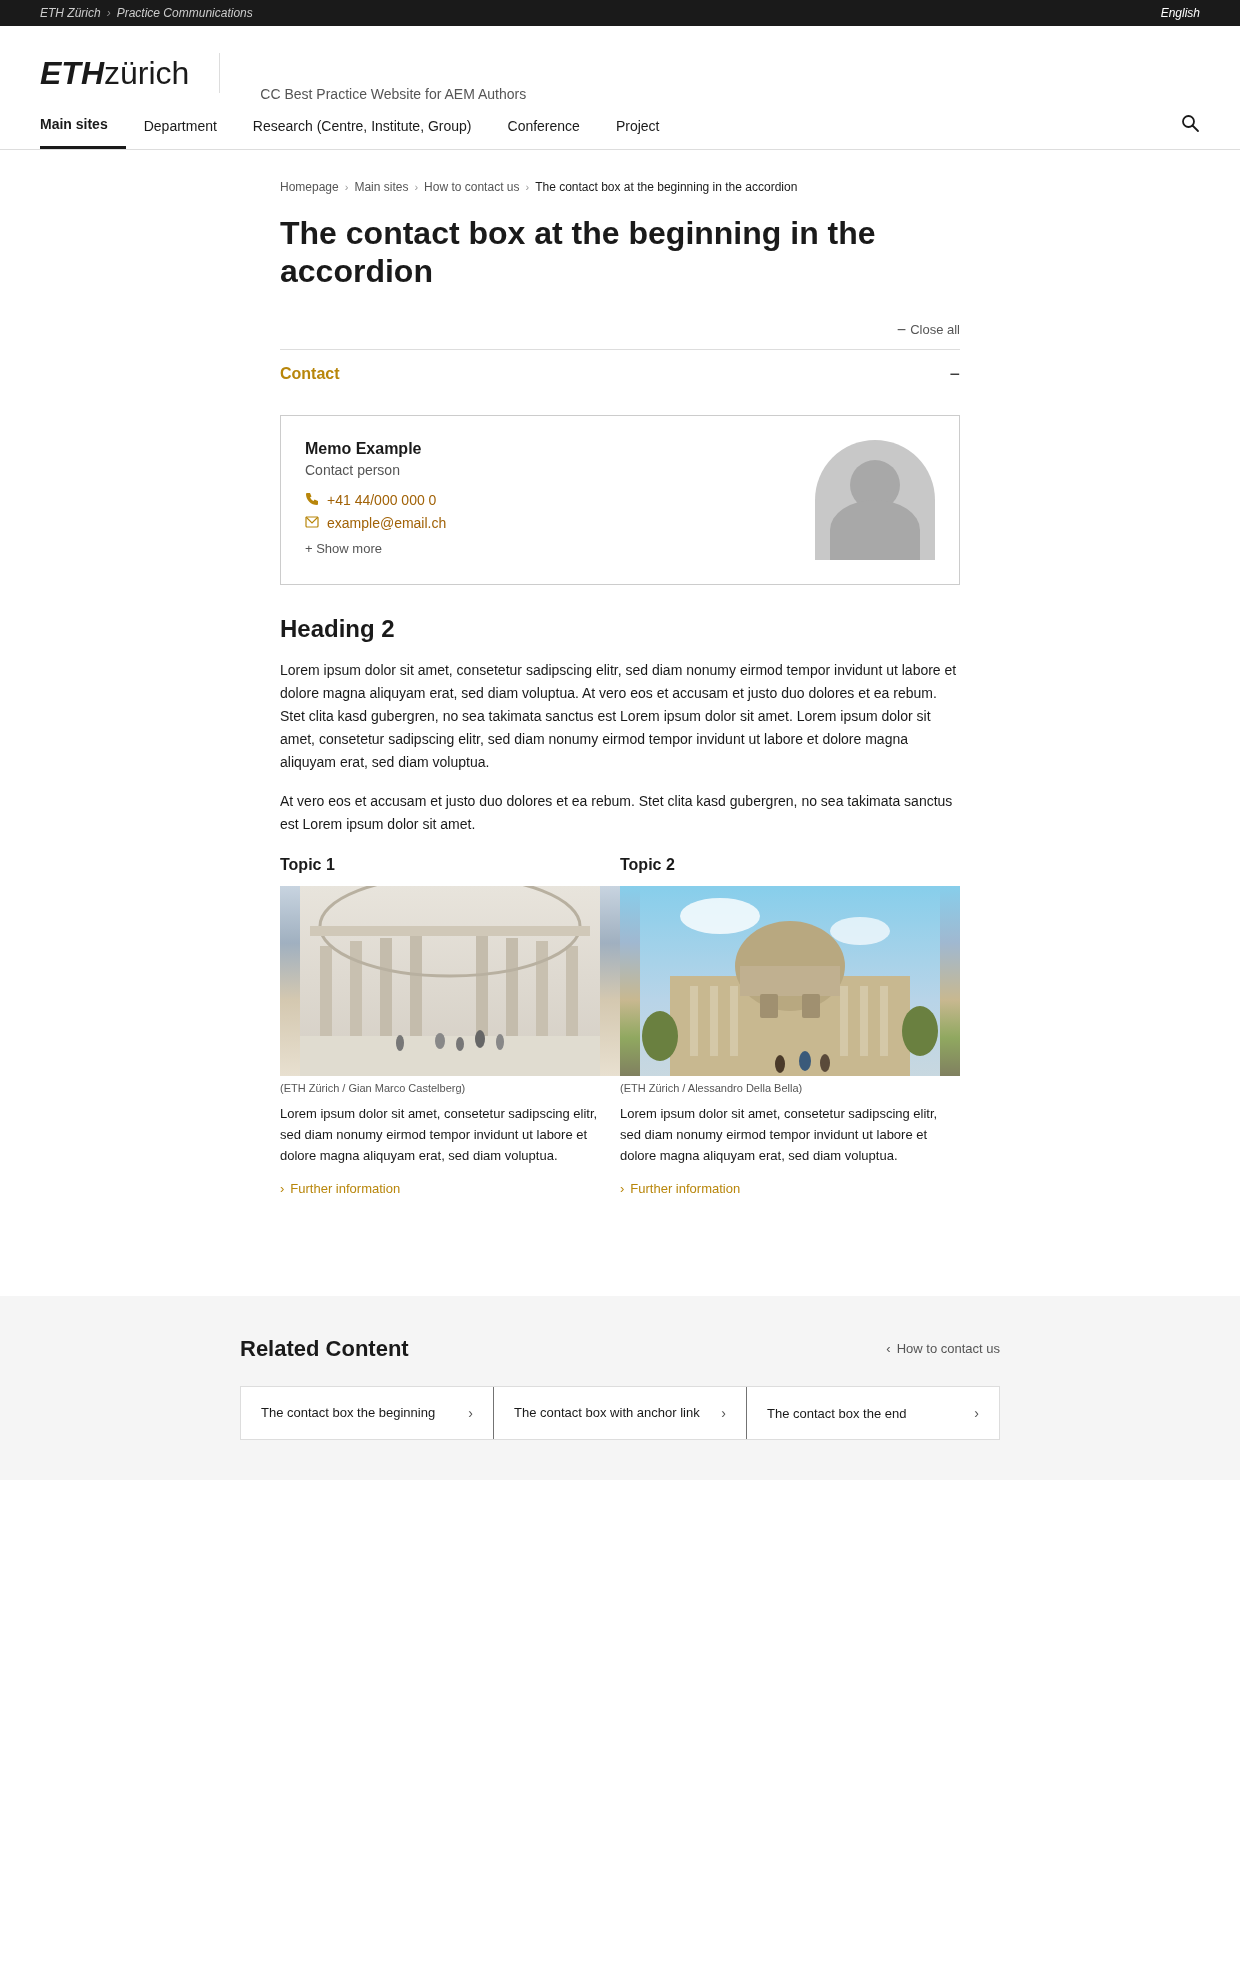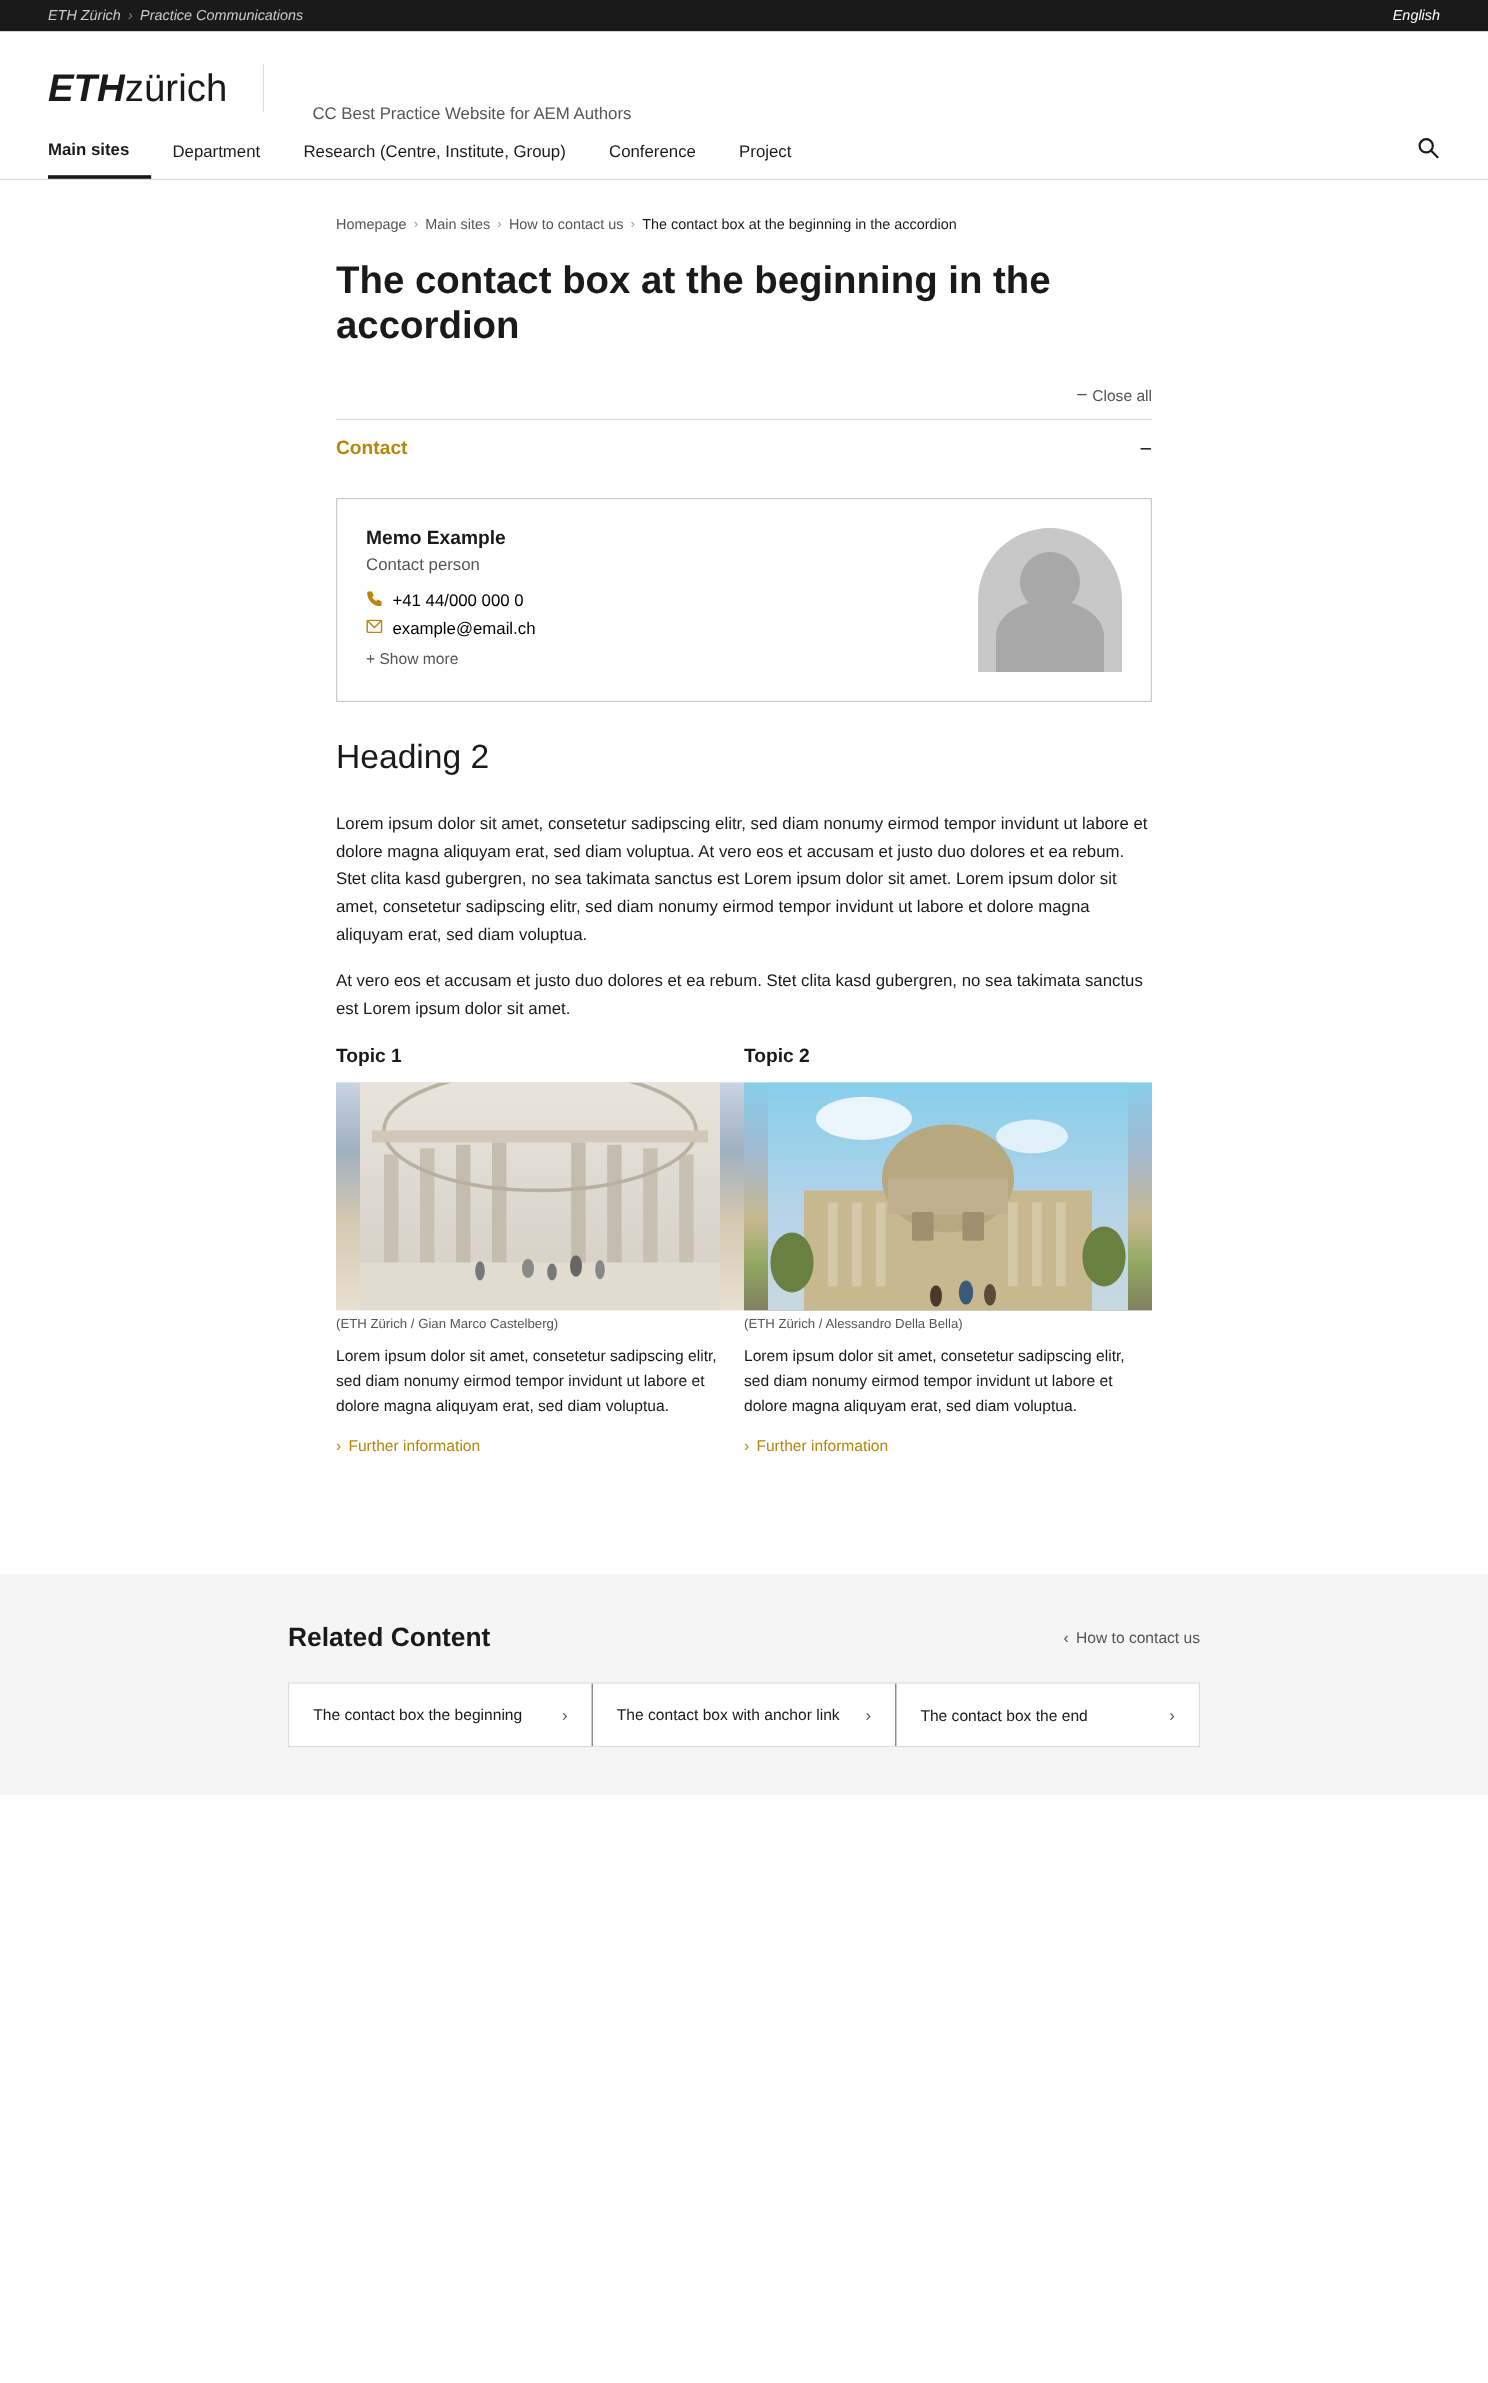--- a/index.html
+++ b/index.html
@@ -93,21 +93,21 @@
       justify-content: space-between;
       margin: 16px 0 30px 0;
     }
     .contact-info { flex: 1; }
     .contact-name { font-size: 16px; font-weight: 700; margin-bottom: 4px; }
     .contact-role { font-size: 14px; color: #555; margin-bottom: 14px; }
     .contact-phone, .contact-email {
       display: flex; align-items: center; gap: 8px;
       font-size: 14px; color: #b8860b; margin-bottom: 6px;
     }
-    .contact-phone a, .contact-email a { color: #000000; text-decoration: none; }
+    .contact-phone a, .contact-email a { color: #a16207; text-decoration: none; }
     .contact-show-more { font-size: 13px; color: #555; cursor: pointer; margin-top: 10px; display: flex; align-items: center; gap: 4px; }
     .avatar-placeholder {
       width: 120px;
       height: 120px;
       background: #c8c8c8;
       border-radius: 50% 50% 0 0;
       flex-shrink: 0;
       position: relative;
       overflow: hidden;
       display: flex;
@@ -128,21 +128,21 @@
       width: 90px; height: 60px;
       background: #a8a8a8;
       border-radius: 50% 50% 0 0;
       position: absolute;
       bottom: 0;
       left: 50%;
       transform: translateX(-50%);
     }
 
     
-    .heading2 { font-size: 28px; font-weight: 400; margin-bottom: 28px; }
+    .heading2 { font-size: 24px; font-weight: 700; margin-bottom: 16px; }
 
     
     .body-text { font-size: 14px; line-height: 1.65; color: #1a1a1a; margin-bottom: 16px; }
 
     
     .topics-grid { display: flex; margin-top: 20px; align-items: center; }
     .topic { flex: 1; }
     .topic-title { font-size: 16px; font-weight: 600; margin-bottom: 12px; }
     .topic-image {
       width: 100%;

